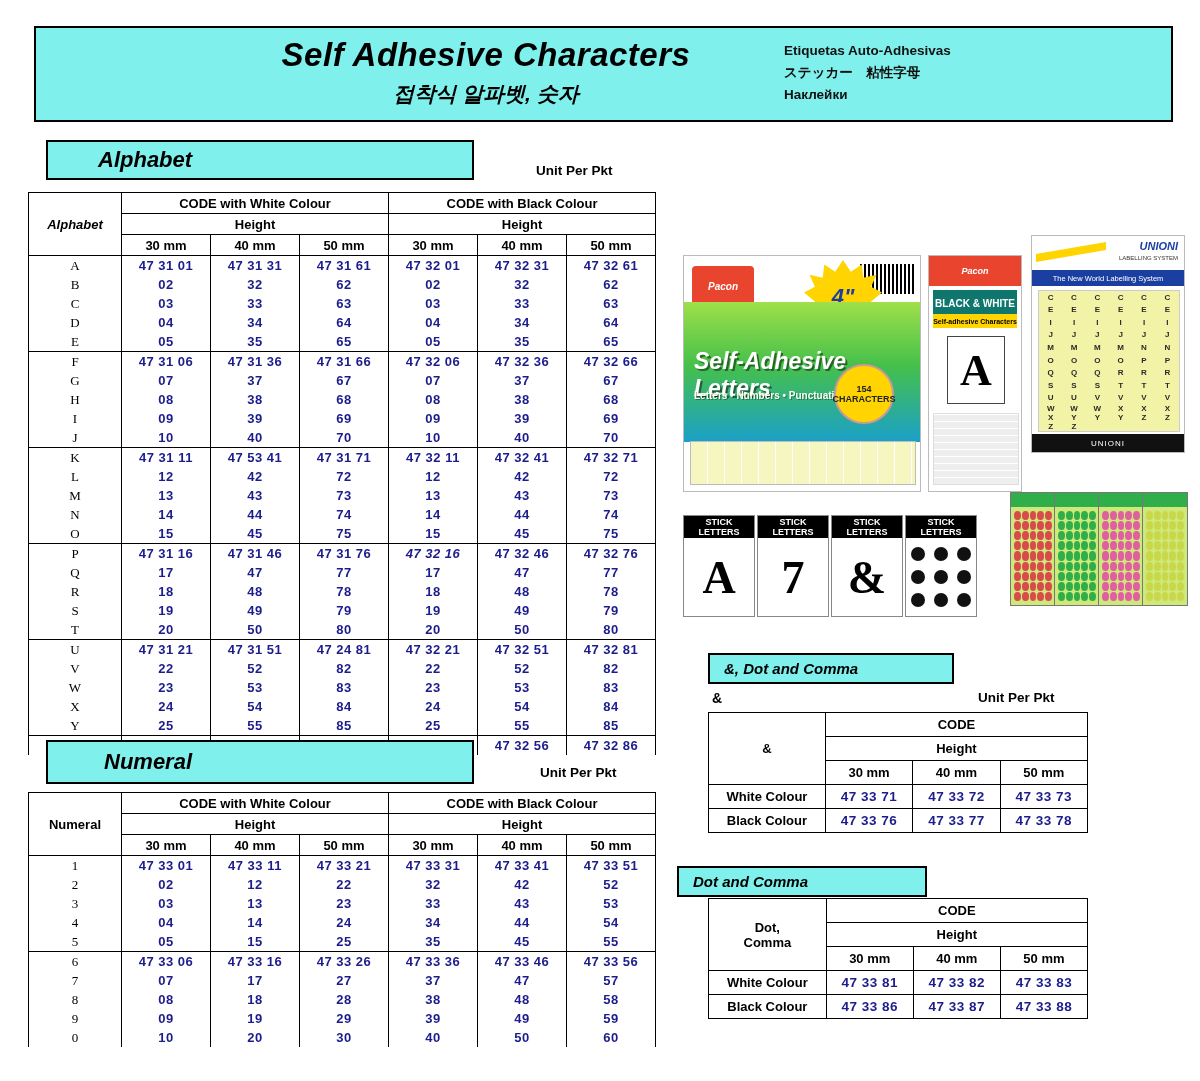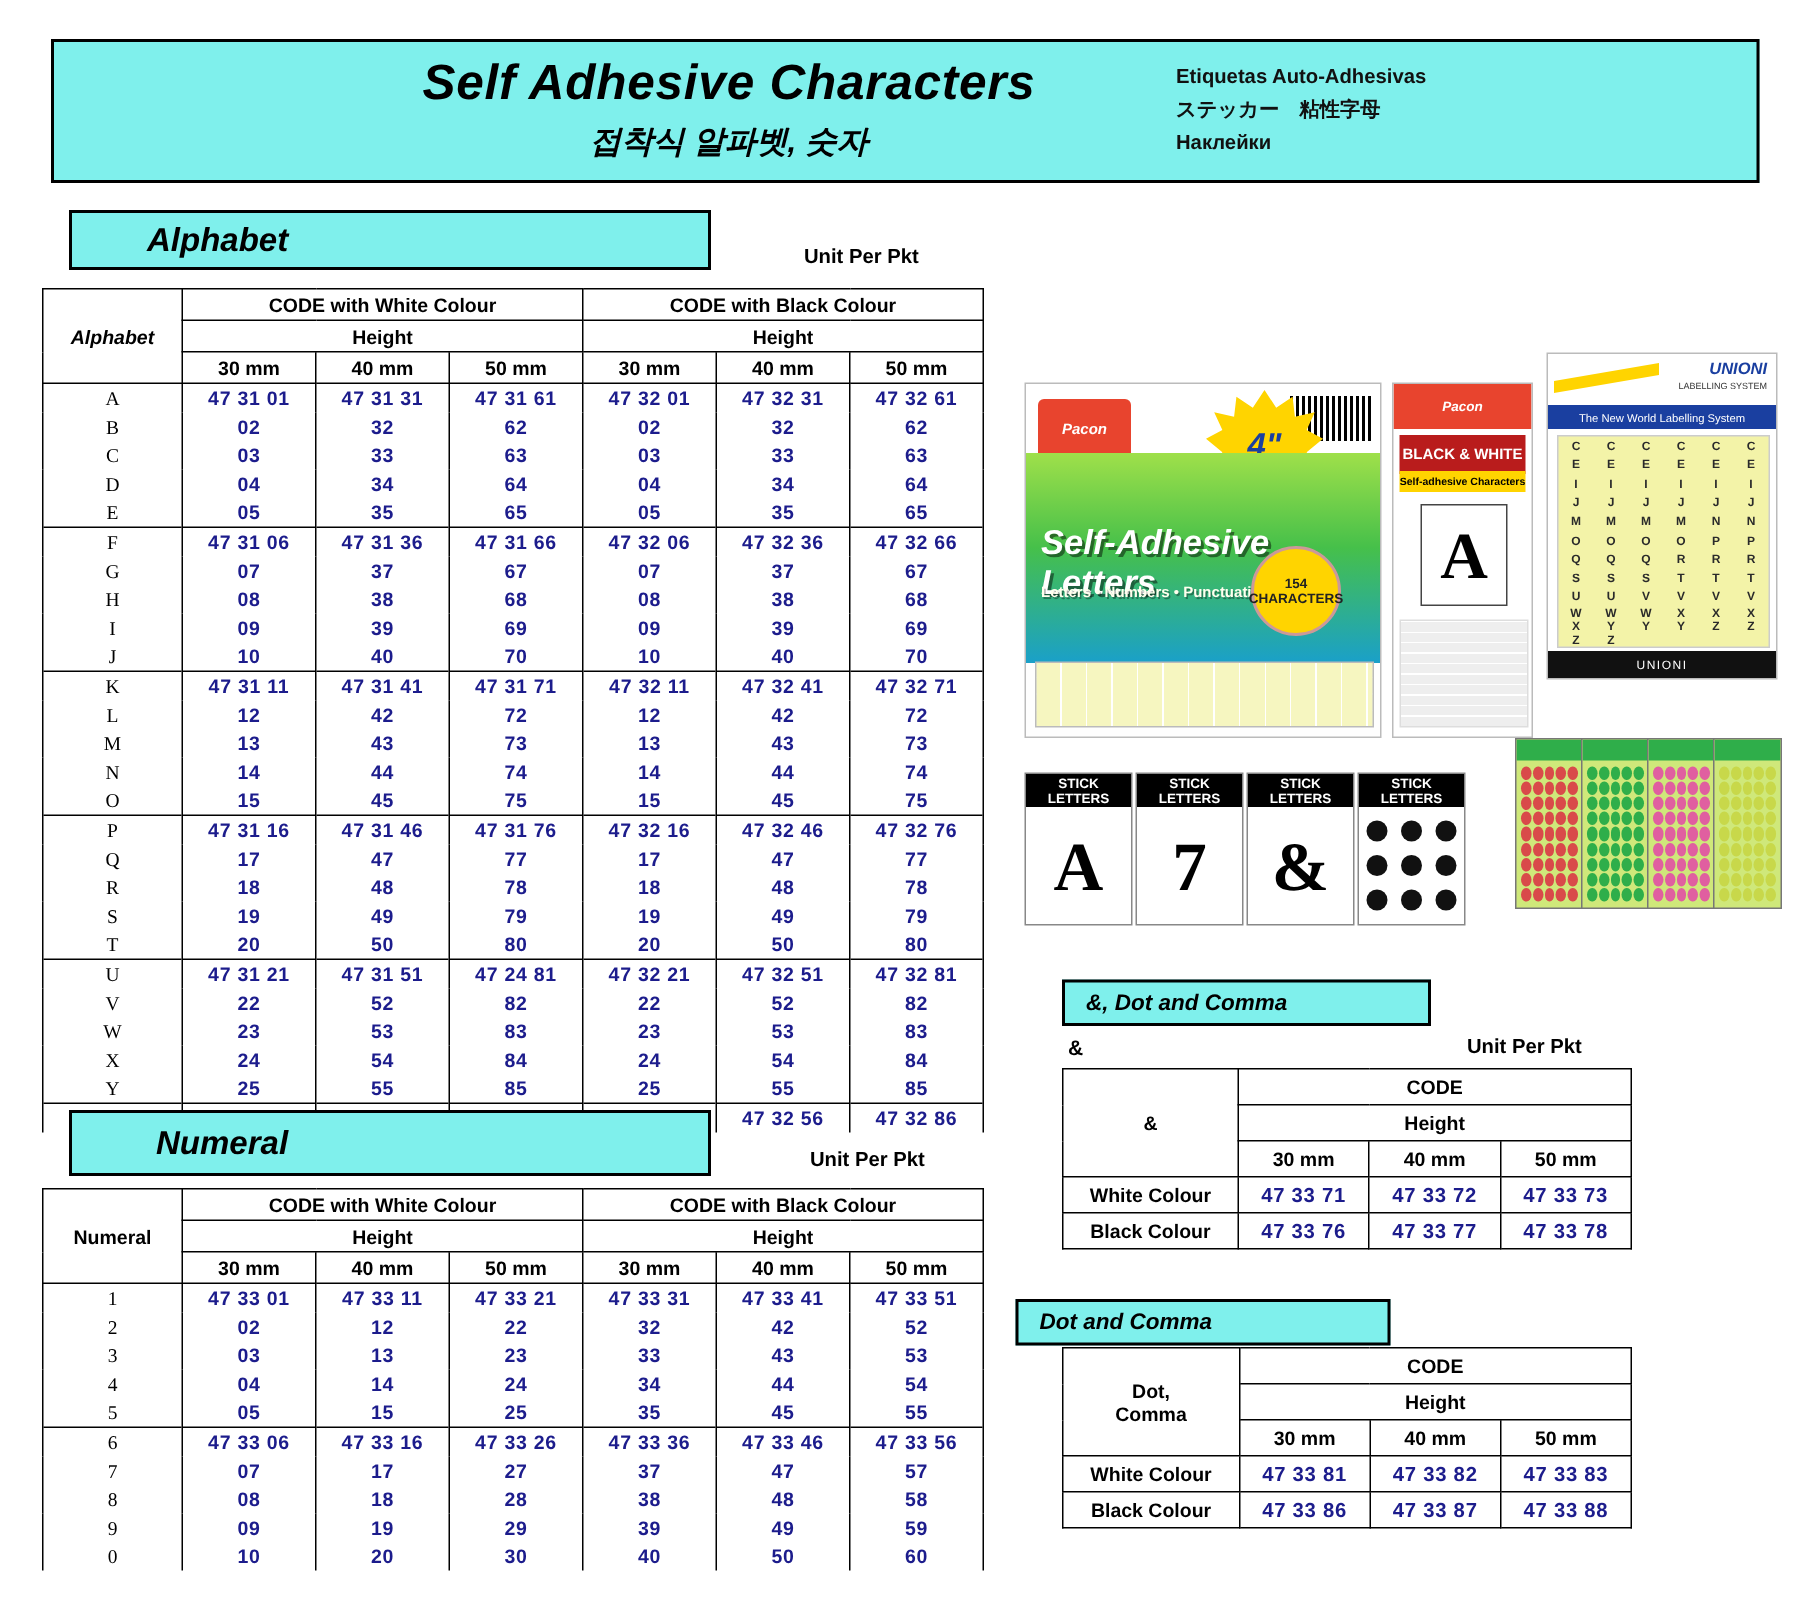--- a/index.html
+++ b/index.html
@@ -128,21 +128,21 @@
   .pk-bw{
     position:absolute;left:928px;top:255px;width:92px;height:235px;
     border:1px solid #bbb;background:#fff;overflow:hidden;
   }
   .pk-bw .top{
     position:absolute;left:0;top:0;width:100%;height:30px;background:#e8442e;
     color:#fff;font-size:9px;font-weight:bold;display:flex;align-items:center;
     justify-content:center;font-style:italic;
   }
   .pk-bw .blk{
-    position:absolute;left:4px;top:34px;width:84px;height:26px;background:#b91c1c;
+    position:absolute;left:4px;top:34px;width:84px;height:26px;background:#0f766e;
     color:#fff;font-size:10px;font-weight:bold;display:flex;align-items:center;
     justify-content:center;
   }
   .pk-bw .yel{
     position:absolute;left:4px;top:58px;width:84px;height:14px;background:#ffd400;
     font-size:7px;font-weight:bold;display:flex;align-items:center;justify-content:center;
   }
   .pk-bw .bigA{
     position:absolute;left:18px;top:80px;width:56px;height:66px;background:#fff;
     border:1px solid #444;font-size:44px;font-weight:bold;display:flex;
@@ -362,21 +362,21 @@
           <td class="code codecell" style="border-top: none; border-bottom: none;">10</td>
           <td class="code codecell" style="border-top: none; border-bottom: none;">40</td>
           <td class="code codecell" style="border-top: none; border-bottom: none;">70</td>
           <td class="code codecell" style="border-top: none; border-bottom: none;">10</td>
           <td class="code codecell" style="border-top: none; border-bottom: none;">40</td>
           <td class="code codecell" style="border-top: none; border-bottom: none;">70</td>
         </tr>
         <tr class="grp">
           <td class="rowlabel" style="border-top: 1px solid rgb(0, 0, 0); border-bottom: none;">K</td>
           <td class="code codecell first" style="border-top: 1px solid rgb(0, 0, 0); border-bottom: none;">47 31 11</td>
-          <td class="code codecell first" style="border-top: 1px solid rgb(0, 0, 0); border-bottom: none;">47 31 41</td>
+          <td class="code codecell first" style="border-top: 1px solid rgb(0, 0, 0); border-bottom: none;">47 53 41</td>
           <td class="code codecell first" style="border-top: 1px solid rgb(0, 0, 0); border-bottom: none;">47 31 71</td>
           <td class="code codecell first" style="border-top: 1px solid rgb(0, 0, 0); border-bottom: none;">47 32 11</td>
           <td class="code codecell first" style="border-top: 1px solid rgb(0, 0, 0); border-bottom: none;">47 32 41</td>
           <td class="code codecell first" style="border-top: 1px solid rgb(0, 0, 0); border-bottom: none;">47 32 71</td>
         </tr>
         <tr class="grp">
           <td class="rowlabel" style="border-top: none; border-bottom: none;">L</td>
           <td class="code codecell" style="border-top: none; border-bottom: none;">12</td>
           <td class="code codecell" style="border-top: none; border-bottom: none;">42</td>
           <td class="code codecell" style="border-top: none; border-bottom: none;">72</td>
@@ -409,21 +409,21 @@
           <td class="code codecell" style="border-top: none; border-bottom: none;">75</td>
           <td class="code codecell" style="border-top: none; border-bottom: none;">15</td>
           <td class="code codecell" style="border-top: none; border-bottom: none;">45</td>
           <td class="code codecell" style="border-top: none; border-bottom: none;">75</td>
         </tr>
         <tr class="grp">
           <td class="rowlabel" style="border-top: 1px solid rgb(0, 0, 0); border-bottom: none;">P</td>
           <td class="code codecell first" style="border-top: 1px solid rgb(0, 0, 0); border-bottom: none;">47 31 16</td>
           <td class="code codecell first" style="border-top: 1px solid rgb(0, 0, 0); border-bottom: none;">47 31 46</td>
           <td class="code codecell first" style="border-top: 1px solid rgb(0, 0, 0); border-bottom: none;">47 31 76</td>
-          <td class="code codecell first" style="border-top: 1px solid rgb(0, 0, 0); border-bottom: none;">47 32 16</td>
+          <td class="code codecell first" style="border-top: 1px solid rgb(0, 0, 0); border-bottom: none; font-style: italic;">47 32 16</td>
           <td class="code codecell first" style="border-top: 1px solid rgb(0, 0, 0); border-bottom: none;">47 32 46</td>
           <td class="code codecell first" style="border-top: 1px solid rgb(0, 0, 0); border-bottom: none;">47 32 76</td>
         </tr>
         <tr class="grp">
           <td class="rowlabel" style="border-top: none; border-bottom: none;">Q</td>
           <td class="code codecell" style="border-top: none; border-bottom: none;">17</td>
           <td class="code codecell" style="border-top: none; border-bottom: none;">47</td>
           <td class="code codecell" style="border-top: none; border-bottom: none;">77</td>
           <td class="code codecell" style="border-top: none; border-bottom: none;">17</td>
           <td class="code codecell" style="border-top: none; border-bottom: none;">47</td>

